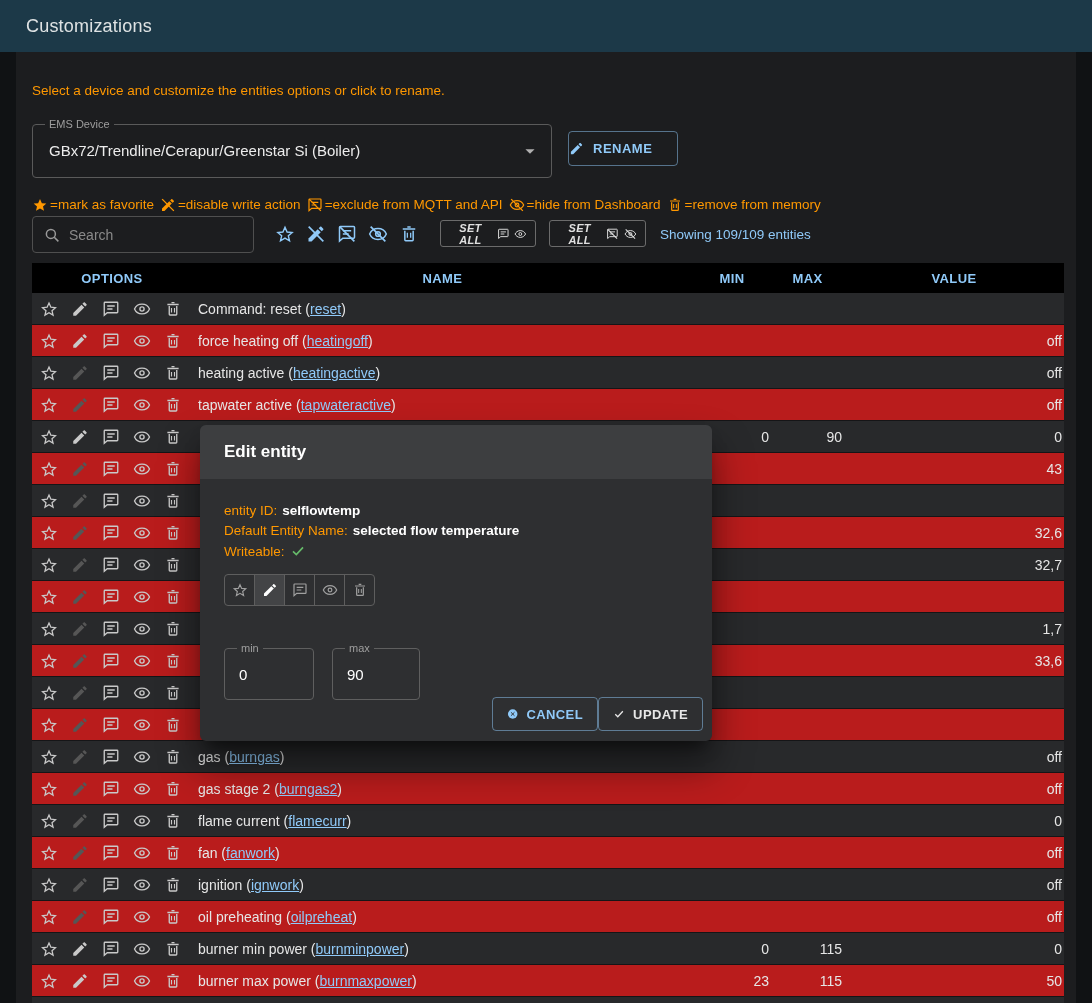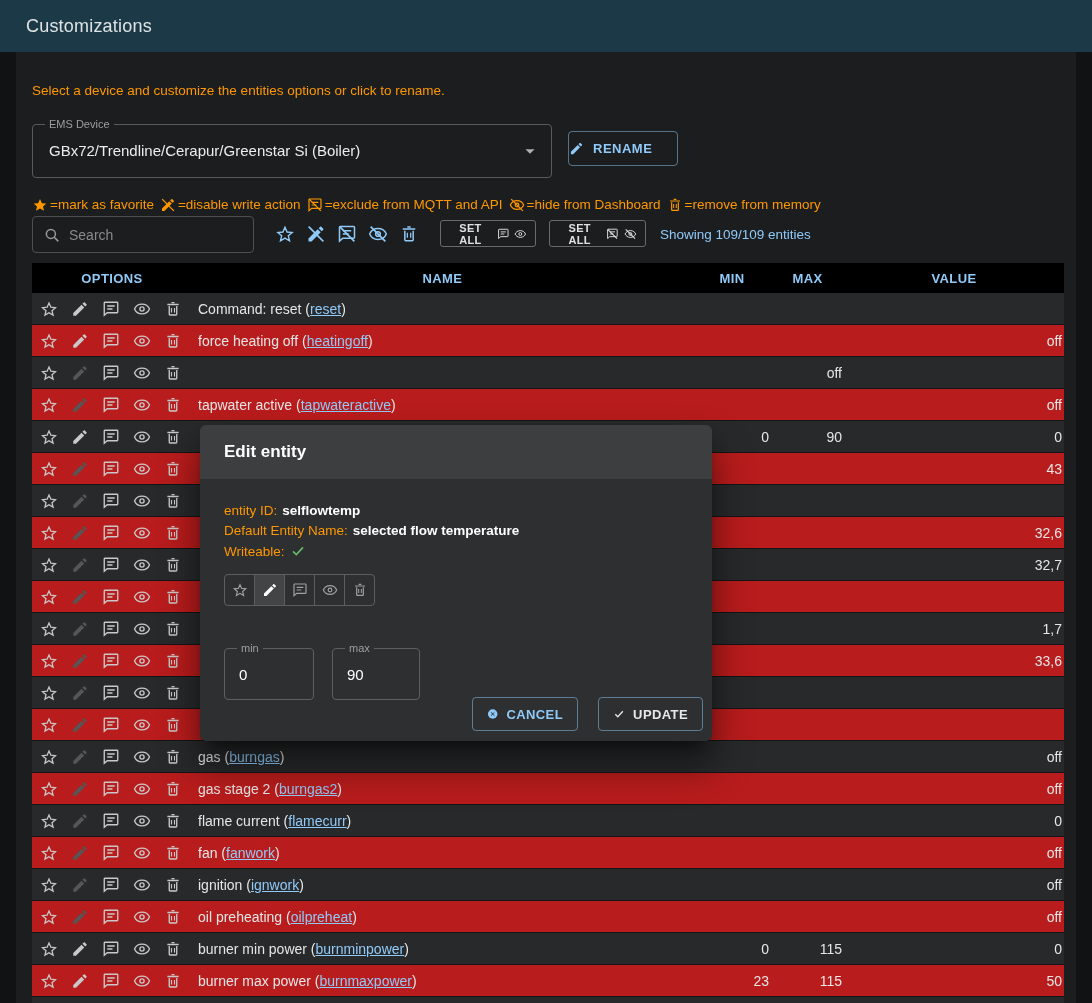--- a/index.html
+++ b/index.html
@@ -45,21 +45,21 @@
   .search input::placeholder { color:#8a8a8a; }
   .search-ic { color:#9a9a9a; }
 
   .filters { position:absolute; left:259px; top:172px; display:flex; gap:11px; align-items:center; }
   .filter-btn { color:#90caf9; cursor:pointer; }
 
   .setall { position:absolute; top:168px; height:27px; background:transparent;
     border:1px solid #6b6b6b; border-radius:3px; color:#e0e0e0;
     display:flex; align-items:center; justify-content:center; gap:5px; padding:0 8px;
     cursor:pointer; font-family:"Liberation Sans", sans-serif; }
-  .setall-label { font-size:11px; font-weight:bold; letter-spacing:.3px; color:#e0e0e0; }
+  .setall-label { font-size:11px; font-weight:bold; letter-spacing:.3px; color:#e0e0e0;font-style:italic; }
   #setall1 { left:424px; width:96px; }
   #setall2 { left:533px; width:97px; }
 
   .showing { position:absolute; left:644px; top:175px; color:#90caf9; font-size:13.5px; }
 
   
   .table { position:absolute; left:16px; top:211px; width:1032px; }
   .thead, .trow { display:grid; grid-template-columns:160px 1fr 78px 73px 220px; align-items:center; }
   .thead { height:30px; background:#000; color:#90caf9; font-size:13px; font-weight:bold; letter-spacing:.4px; }
   .thead .hc { text-align:center; }
@@ -103,21 +103,21 @@
   .inputs-row { position:absolute; left:24px; top:169px; display:flex; }
   .text-field { position:relative; height:52px; border:1px solid #5f5f5f; border-radius:4px; }
   .text-field input { width:100%; height:100%; background:transparent; border:none; outline:none;
     color:#fff; font-size:15px; padding-left:14px; font-family:"Liberation Sans", sans-serif; }
   .text-field input::placeholder { color:#8f8f8f; font-size:14.5px; }
   .text-field .field-label { background:#2e2f31; }
   .name-field { width:247px; margin-right:19px; }
   .tf-min { width:90px; margin-right:18px; }
   .tf-max { width:88px; }
 
-  .modal-actions { position:absolute; right:9px; bottom:10px; display:flex; gap:20px; }
+  .modal-actions { position:absolute; right:9px; bottom:10px; display:flex; gap:0; }
   .dlg-btn { height:34px; background:transparent; border:1px solid rgba(144,202,249,.5);
     border-radius:4px; display:flex; align-items:center; justify-content:center; gap:8px;
     padding:0 14px; font-size:13px; font-weight:bold; letter-spacing:.4px; cursor:pointer;
     font-family:"Liberation Sans", sans-serif; }
   .dlg-btn.cancel { color:#90caf9; width:106px; }
   .dlg-btn.update { color:#e8e8e8; width:105px; }
   .dlg-btn .icon-18, .dlg-btn .icon-16 { color:inherit; }
   .cancel .icon-18 { color:#90caf9; }
 </style>
 </head>
@@ -394,20 +394,21 @@
               </svg>
             </span>
             <span class="row-icon icon-18">
               <svg viewBox="0 0 24 24">
                 <path d="M7 8v11c0 .6.4 1 1 1h8c.6 0 1-.4 1-1V8" fill="none" stroke="currentColor" stroke-width="1.8"></path>
                 <path d="M4.5 6h15M10 3.5h4" stroke="currentColor" stroke-width="1.8" fill="none"></path>
                 <path d="M10 10.5v6M14 10.5v6" stroke="currentColor" stroke-width="1.5" fill="none"></path>
               </svg>
             </span>
           </div>
+          <div class="cell name">heating active (<a class="entity-link">heatingactive</a>)</div>
           <div class="cell num"></div>
           <div class="cell num"></div>
           <div class="cell num">off</div>
         </div>
         <div class="trow odd">
           <div class="cell options">
             <span class="row-icon icon-18">
               <svg viewBox="0 0 24 24">
                 <path d="M12 4l2.5 5.6 6.1.6-4.6 4 1.4 6L12 17l-5.4 3.2 1.4-6-4.6-4 6.1-.6z" fill="none" stroke="currentColor" stroke-width="1.7"></path>
               </svg>

